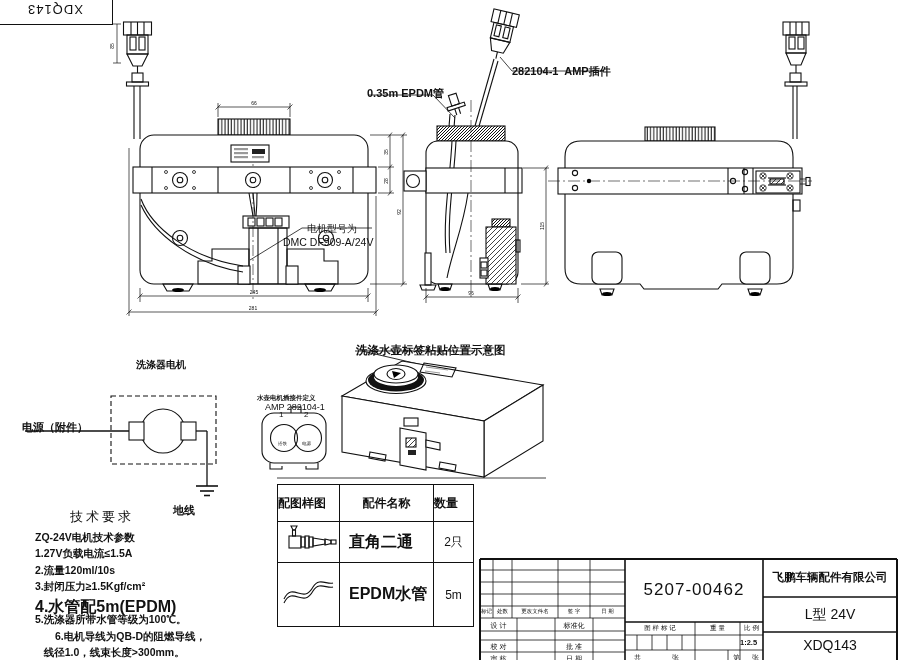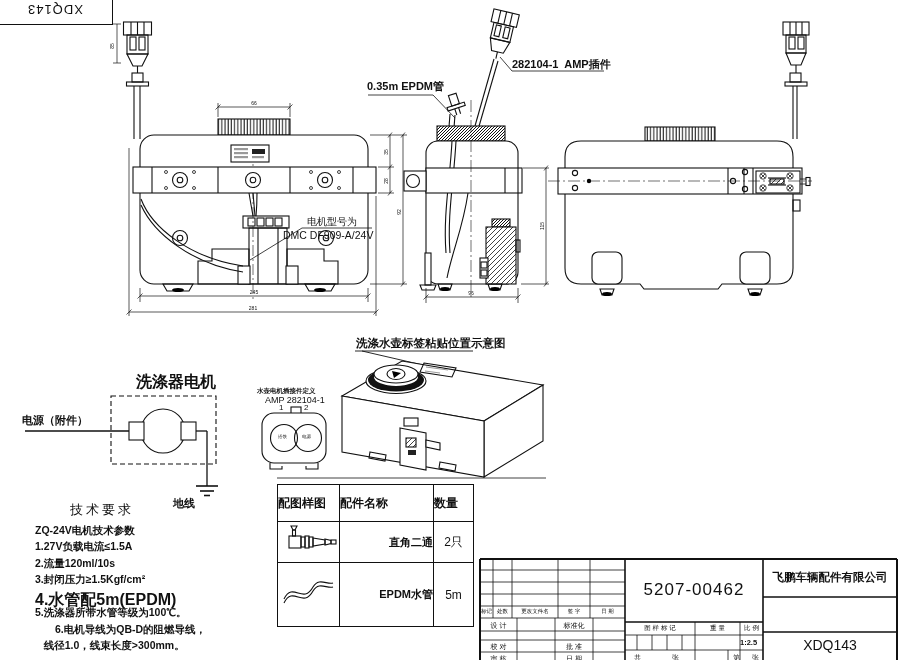--- a/index.html
+++ b/index.html
@@ -1,30 +1,30 @@
 <!DOCTYPE html>
 <html><head>
 <meta charset="utf-8">
 <style>
   html,body{margin:0;padding:0;background:#fff;}
   .sheet{position:relative;width:900px;height:660px;background:#fff;overflow:hidden;
          font-family:"Liberation Sans",sans-serif;color:#111;}
   .art{position:absolute;left:0;top:0;}
-  .lbl{position:absolute;white-space:pre;color:#111;line-height:1.1;}
+  .lbl{position:absolute;white-space:pre;color:#111;line-height:1.1;margin-top:7px;}
   .b{font-weight:bold;}
   .ctr{text-align:center;}
   
   .stampbox{position:absolute;left:-4px;top:-7px;width:115px;height:30px;
             border:1.6px solid #111;display:flex;align-items:center;justify-content:center;}
   .stampbox span{transform:rotate(180deg);font-size:13px;letter-spacing:1px;}
   
   .ptable{position:absolute;left:277px;top:484px;border-collapse:collapse;}
   .ptable td,.ptable th{border:1.5px solid #111;padding:0;font-weight:normal;}
   .ptable .c1{width:61px;text-align:center;}
-  .ptable .c2{width:84px;text-align:right;padding-left:9px;font-size:11px;font-weight:bold;}
+  .ptable .c2{width:84px;text-align:left;padding-left:9px;font-size:16px;font-weight:bold;}
   .ptable .c3{width:39px;text-align:center;font-size:12px;}
   .ptable .hd td{font-size:12px;font-weight:bold;text-align:left;height:36px;}
   .r1{height:41px}.r2{height:40px}.r3{height:64px}
   
   .tb{position:absolute;white-space:nowrap;color:#111;}
 </style>
 </head>
 <body>
 
 <div class="sheet">
@@ -436,39 +436,39 @@
 <div class="lbl" style="left:283px;top:230px;font-size:10.5px;">DMC DF909-A/24V</div>
 <div class="lbl b" style="left:356px;top:337px;font-size:11.5px;">洗涤水壶标签粘贴位置示意图</div>
 
 <div class="lbl b" style="left:257px;top:387px;font-size:6.5px;">水壶电机插接件定义</div>
 <div class="lbl" style="left:265px;top:396px;font-size:9px;">AMP 282104-1</div>
 <div class="lbl" style="left:279px;top:404px;font-size:8px;">1</div>
 <div class="lbl" style="left:304px;top:404px;font-size:8px;">2</div>
 <div class="lbl" style="left:278px;top:435px;font-size:4.5px;">搭铁</div>
 <div class="lbl" style="left:302px;top:435px;font-size:4.5px;">电源</div>
 
-<div class="lbl b" style="left:136px;top:373px;font-size:16px;">洗涤器电机</div>
+<div class="lbl b" style="left:136px;top:352px;font-size:10px;">洗涤器电机</div>
 <div class="lbl b" style="left:22px;top:414px;font-size:11px;">电源（附件）</div>
 <div class="lbl b" style="left:173px;top:497px;font-size:11px;">地线</div>
 
 <div class="lbl" style="left:70px;top:503px;font-size:13px;letter-spacing:3px;">技术要求</div>
 <div class="lbl b" style="left:35px;top:525px;font-size:10.5px;">ZQ-24V电机技术参数</div>
 <div class="lbl b" style="left:35px;top:541px;font-size:10.5px;">1.27V负载电流≤1.5A</div>
 <div class="lbl b" style="left:35px;top:558px;font-size:10.5px;">2.流量120ml/10s</div>
 <div class="lbl b" style="left:35px;top:574px;font-size:10.5px;">3.封闭压力≥1.5Kgf/cm²</div>
 <div class="lbl b" style="left:35px;top:591px;font-size:16px;text-align:right;">4.水管配5m(EPDM)</div>
 <div class="lbl b" style="left:35px;top:607px;font-size:10.5px;">5.洗涤器所带水管等级为100℃。</div>
 <div class="lbl b" style="left:35px;top:624px;font-size:10.5px;padding-left:20px;">6.电机导线为QB-D的阻燃导线，</div>
 <div class="lbl b" style="left:35px;top:640px;font-size:10.5px;">   线径1.0，线束长度&gt;300mm。</div>
 
 <table class="ptable">
   <tbody>
         <tr class="hd">
     <td class="c1">配图样图</td>
-    <td class="c2" style="padding-left:0;">配件名称</td>
+    <td class="c2" style="text-align:center;padding-left:0;">配件名称</td>
     <td class="c3">数量</td>
   </tr>
   <tr class="r1">
     <td class="c1">
       <svg width="56" height="34" viewBox="0 0 56 34">
         <g stroke="#111" fill="none" stroke-width="1.1">
           <polygon points="10,3 16,3 14,7 12,7"></polygon>
                 <rect x="11.5" y="7" width="3" height="6"></rect>
           <rect x="8" y="13" width="12" height="12"></rect>
           <rect x="20" y="14" width="4" height="10"></rect>
@@ -493,20 +493,21 @@
       </svg>
     </td>
     <td class="c2">EPDM水管</td>
     <td class="c3">5m</td>
   </tr>
 </tbody>
     </table>
 
 <div class="tb ctr" style="left:625px;top:580px;width:138px;font-size:17px;letter-spacing:1px;">5207-00462</div>
 <div class="tb ctr b" style="left:763px;top:570px;width:134px;font-size:11.5px;">飞鹏车辆配件有限公司</div>
+<div class="tb ctr" style="left:763px;top:606px;width:134px;font-size:14px;">L型 24V</div>
 <div class="tb ctr" style="left:763px;top:637px;width:134px;font-size:14px;">XDQ143</div>
 
 <div class="tb ctr" style="left:480px;top:608px;width:13px;font-size:5.5px;">标记</div>
 <div class="tb ctr" style="left:493px;top:608px;width:19px;font-size:5.5px;">处数</div>
 <div class="tb ctr" style="left:512px;top:608px;width:46px;font-size:5.5px;">更改文件名</div>
 <div class="tb ctr" style="left:558px;top:608px;width:32px;font-size:5.5px;">签 字</div>
 <div class="tb ctr" style="left:590px;top:608px;width:35px;font-size:5.5px;">日 期</div>
 
 <div class="tb ctr" style="left:480px;top:621px;width:37px;font-size:7px;">设 计</div>
 <div class="tb ctr" style="left:555px;top:621px;width:38px;font-size:7px;">标准化</div>

